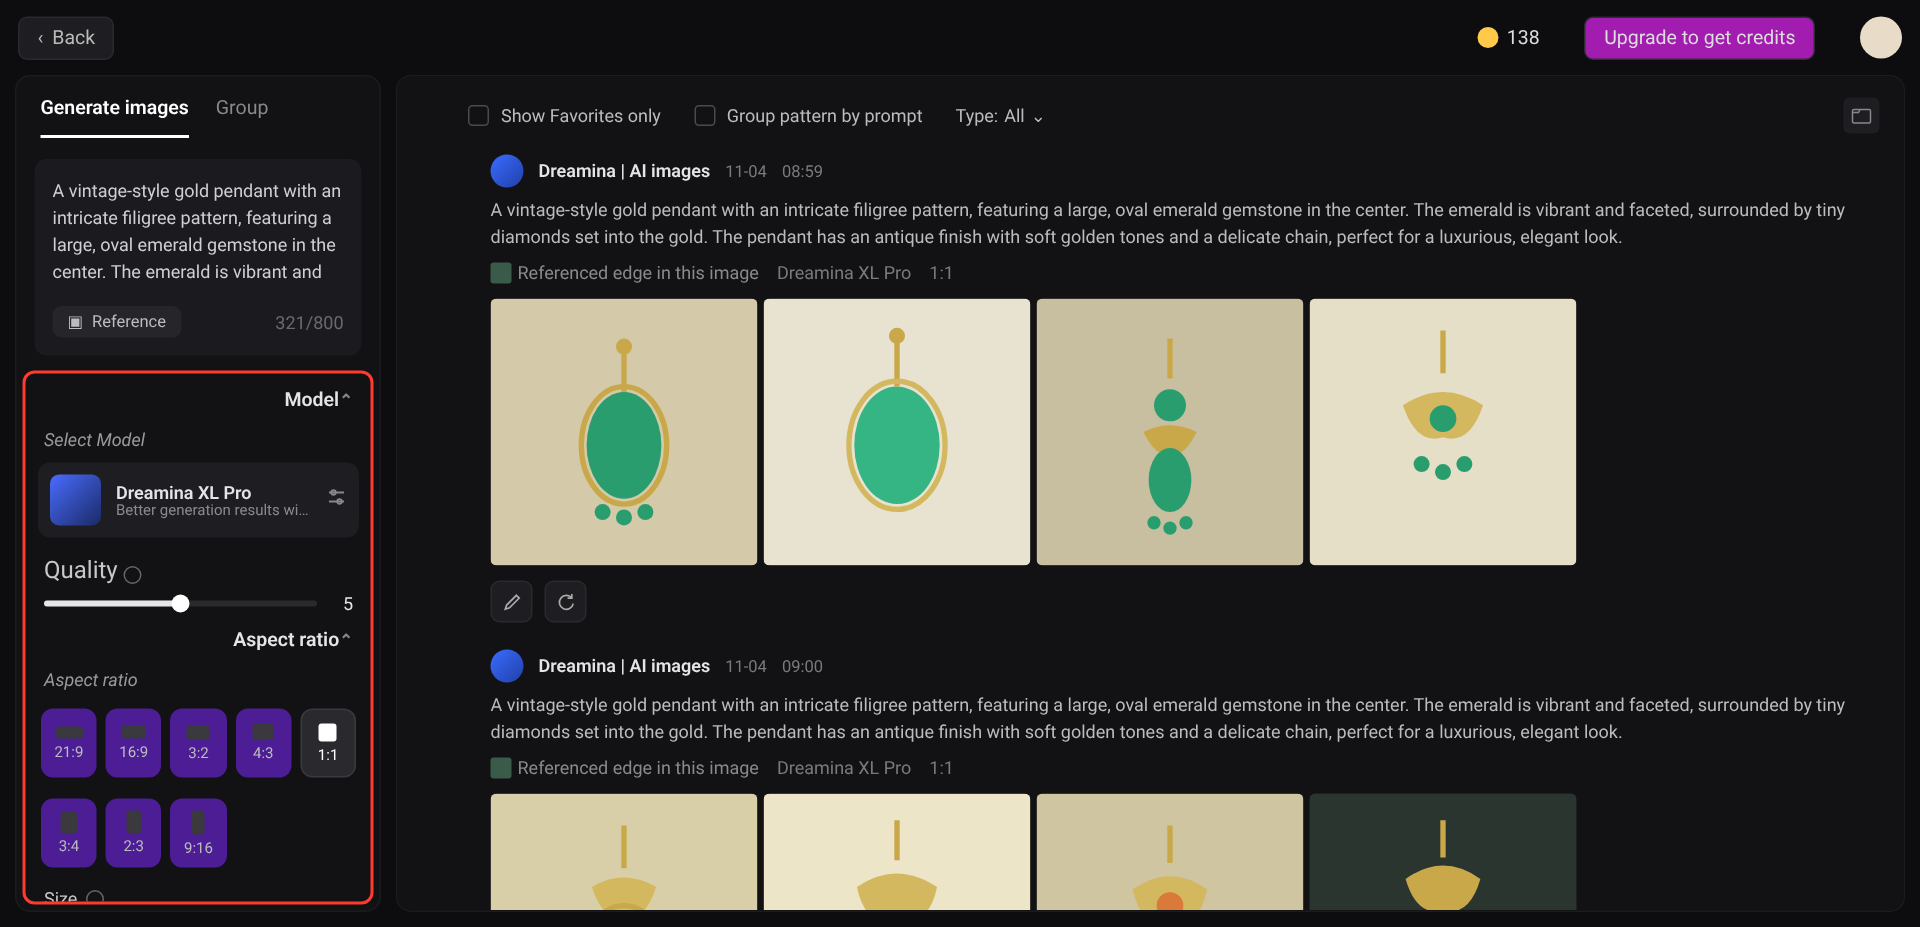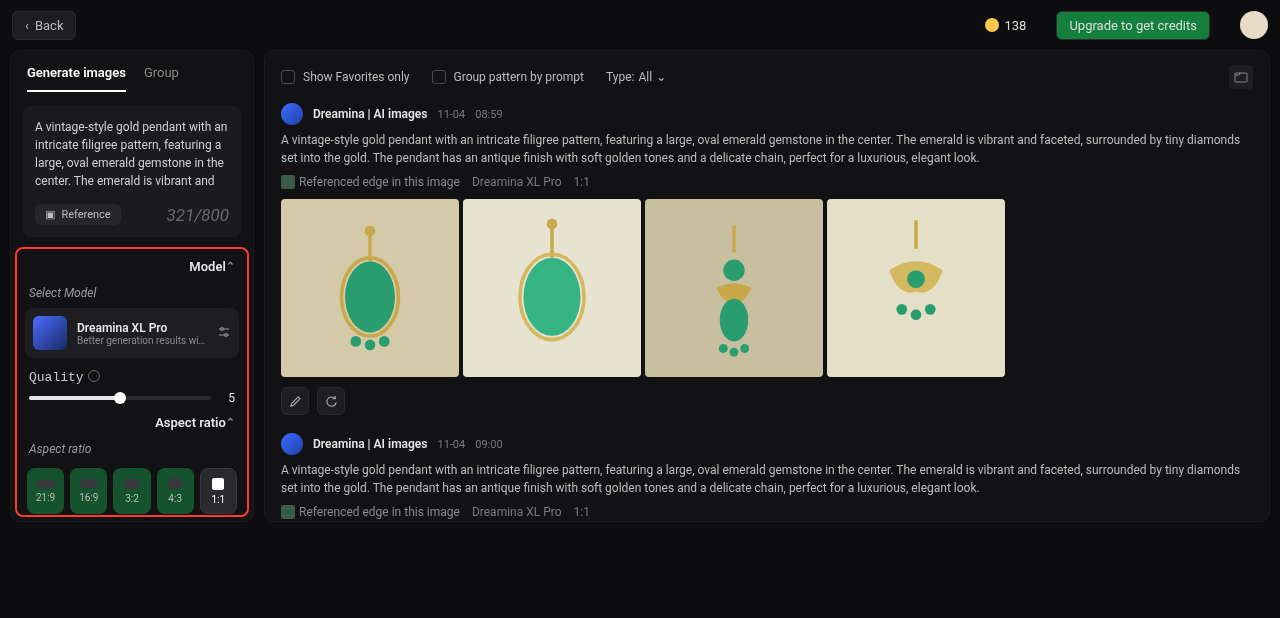--- a/index.html
+++ b/index.html
@@ -41,37 +41,37 @@
   gap: 6px;
   color: #ddd;
 }
 .credit-icon {
   width: 14px; height: 14px;
   border-radius: 50%;
   background: #ffc94a;
   display: inline-block;
 }
 .upgrade-btn {
-  background: #15803d;
+  background: #a21caf;
   border: 1px solid #2e2e32;
   border-radius: 6px;
   padding: 6px 12px;
   color: #ddd;
   cursor: pointer;
 }
 .avatar {
   width: 28px; height: 28px;
   border-radius: 50%;
   background: #e8dcc8;
 }
 .main {
   display: flex;
   gap: 10px;
   padding: 0 10px;
-  height: 472px;
+  height: 558px;
 }
 .sidebar {
   width: 244px;
   background: #121214;
   border-radius: 10px;
   border: 1px solid #1c1c20;
   display: flex;
   flex-direction: column;
   overflow: hidden;
 }
@@ -116,23 +116,22 @@
   align-items: center;
   gap: 6px;
   background: #26262a;
   border-radius: 6px;
   padding: 4px 10px;
   font-size: 11px;
   color: #bcbcbe;
   cursor: pointer;
 }
 .char-count {
-  font-size: 17px;
+  font-size: 12px;
   color: #6a6a6e;
-  font-style: italic;
 }
 .highlight-box {
   border: 2px solid #ff3b30;
   border-radius: 8px;
   margin: 0 4px 4px;
   flex: 1;
   display: flex;
   flex-direction: column;
   overflow-y: auto;
   padding: 0 8px 8px;
@@ -171,26 +170,25 @@
 .model-name { font-size: 12px; font-weight: 600; }
 .model-desc { font-size: 10px; color: #8a8a8e; white-space: nowrap; overflow: hidden; text-overflow: ellipsis; max-width: 130px; }
 .settings-icon { color: #888; cursor: pointer; }
 .quality-row {
   display: flex;
   align-items: center;
   gap: 8px;
   padding: 12px 4px 6px;
 }
 .quality-label {
-  font-size: 13px;
+  font-size: 16px;
   color: #c8c8ca;
   display: flex;
-  align-items: flex-start;
+  align-items: flex-end;
   gap: 4px;
-  font-family: Liberation Mono, monospace;
 }
 .info-icon {
   width: 12px; height: 12px;
   border: 1px solid #666;
   border-radius: 50%;
   display: inline-block;
   position: relative;
 }
 .slider-wrap {
   display: flex;
@@ -230,21 +228,21 @@
 .ratio-grid {
   display: grid;
   grid-template-columns: repeat(5, 1fr);
   gap: 6px;
   padding: 4px 2px;
 }
 .ratio-grid.row2 {
   grid-template-columns: repeat(5, 1fr);
 }
 .ratio-cell {
-  background: #14532d;
+  background: #4c1d95;
   border-radius: 8px;
   height: 46px;
   display: flex;
   flex-direction: column;
   align-items: center;
   justify-content: center;
   gap: 4px;
   cursor: pointer;
   font-size: 10px;
   color: #bcbcbe;
@@ -272,20 +270,21 @@
   border-radius: 10px;
   border: 1px solid #1c1c20;
   overflow-y: auto;
   padding: 14px 16px;
 }
 .filter-row {
   display: flex;
   align-items: center;
   gap: 22px;
   margin-bottom: 14px;
+  margin-left: 31px;
 }
 .check-item {
   display: flex;
   align-items: center;
   gap: 8px;
   font-size: 12px;
   color: #bcbcbe;
   cursor: pointer;
 }
 .checkbox {
@@ -307,21 +306,21 @@
 .folder-icon {
   width: 24px; height: 24px;
   background: #1e1e22;
   border-radius: 4px;
   display: flex;
   align-items: center;
   justify-content: center;
   cursor: pointer;
   color: #888;
 }
-.result-block { margin-bottom: 18px; }
+.result-block { margin-bottom: 18px; margin-left: 46px; }
 .rb-head {
   display: flex;
   align-items: center;
   gap: 10px;
   margin-bottom: 6px;
 }
 .rb-avatar {
   width: 22px; height: 22px;
   border-radius: 50%;
   background: linear-gradient(135deg, #3a6cff, #2040aa);

